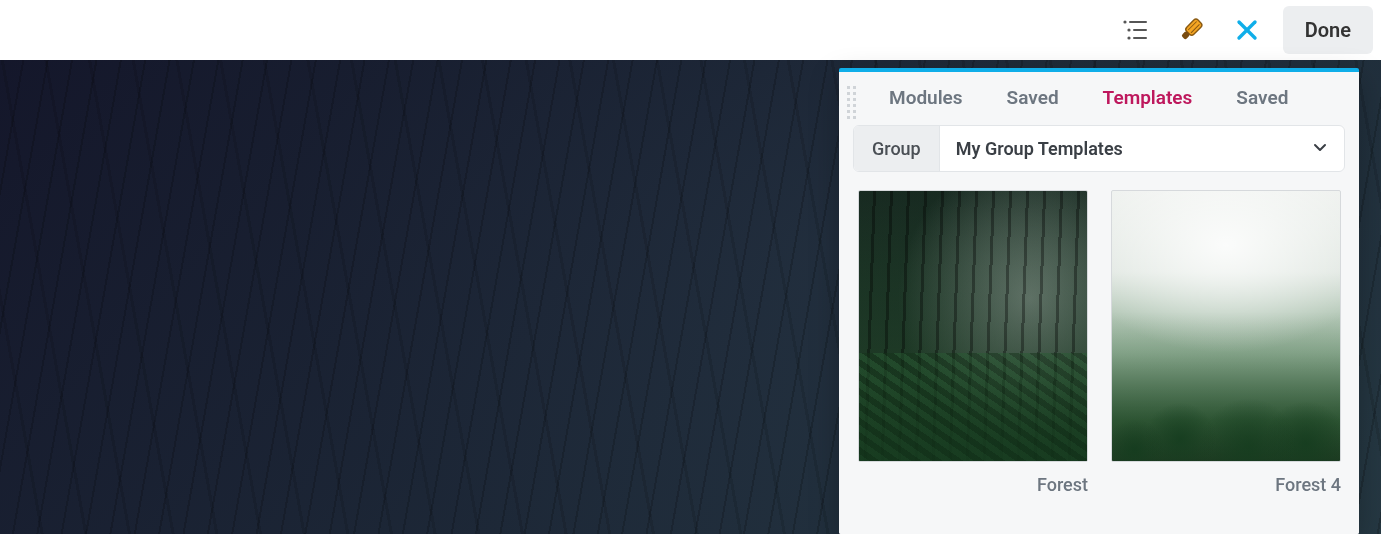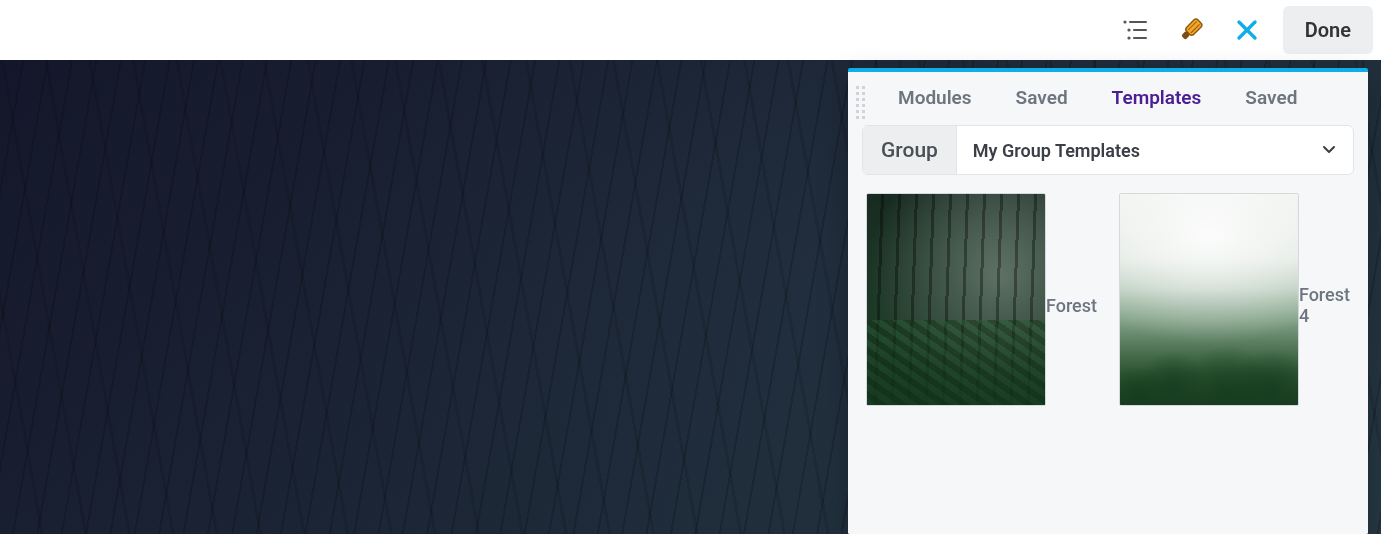--- a/index.html
+++ b/index.html
@@ -39,21 +39,21 @@
   .canvas-bg::before {
     content:""; position:absolute; inset:0;
     background:
       repeating-linear-gradient(100deg, rgba(0,0,0,0) 0 22px, rgba(0,0,0,0.18) 22px 24px),
       repeating-linear-gradient(80deg, rgba(0,0,0,0) 0 40px, rgba(0,0,0,0.12) 40px 43px);
     mix-blend-mode: multiply;
   }
 
   
   .panel {
-    position: absolute; top: 68px; right: 13px; width: 520px; bottom: 0;
+    position: absolute; top: 68px; right: 22px; width: 520px; bottom: 0;
     background: #f6f7f8;
     border-top: 4px solid #0faee9;
     border-radius: 2px;
     box-shadow: 0 10px 30px rgba(0,0,0,0.25);
     z-index: 4;
     overflow: hidden;
   }
   .panel::before {
     
     content: "";
@@ -71,43 +71,43 @@
     display: grid; grid-template-columns: repeat(2, 3px); grid-auto-rows: 3px; gap: 3px;
   }
   .drag-handle span { width:3px; height:3px; background:#d0d4d8; }
 
   .tabs {
     display: flex; align-items: center; gap: 44px;
     padding: 14px 24px 16px 50px;
     font-size: 19px; font-weight: 600; color: #6d7680;
   }
   .tabs .tab { cursor: pointer; }
-  .tabs .tab.active { color: #4c1d95; }
+  .tabs .tab.active { color: #be185d; }
 
   .group-row {
     display: flex; align-items: stretch; margin: 0 14px 18px 14px;
     background: #fff; border: 1px solid #e2e5e8; border-radius: 6px; overflow: hidden;
   }
   .group-row .group-label {
-    background: #eceef0; color: #4a4f55; font-size: 21px;
+    background: #eceef0; color: #4a4f55; font-size: 18px;
     padding: 12px 18px; display: flex; align-items: center; font-weight: 500;
     border-right: 1px solid #e2e5e8;
   }
   .group-row .group-select {
     flex: 1; padding: 12px 16px; font-size: 18px; font-weight: 600; color: #3a3f45;
     display: flex; align-items: center; justify-content: space-between;
     cursor: pointer;
   }
   .group-row .chev { color: #4a4f55; }
 
   .templates-grid {
     display: grid; grid-template-columns: 1fr 1fr; gap: 22px;
     padding: 0 18px 18px 18px;
   }
-  .template-card { display: flex; flex-direction: row; align-items: center; cursor: pointer; }
+  .template-card { display: flex; flex-direction: column; align-items: flex-end; cursor: pointer; }
   .thumb {
     width: 100%; aspect-ratio: 220/260; max-width: 230px;
     border: 1px solid #d6d9dc; background: #222; border-radius: 2px;
     position: relative; overflow: hidden;
   }
   .thumb.forest1 {
     background:
       linear-gradient(180deg, rgba(10,18,14,0.2), rgba(10,18,14,0.55)),
       radial-gradient(ellipse 220px 240px at 75% 40%, rgba(220,235,225,0.55), transparent 60%),
       linear-gradient(180deg, #1b3026 0%, #264a32 45%, #2e5a38 70%, #1a2a1c 100%);

